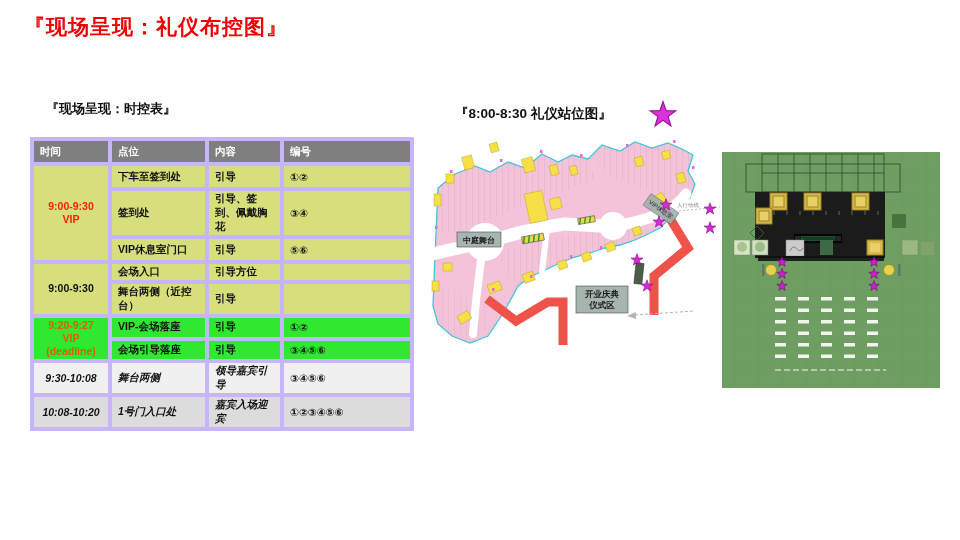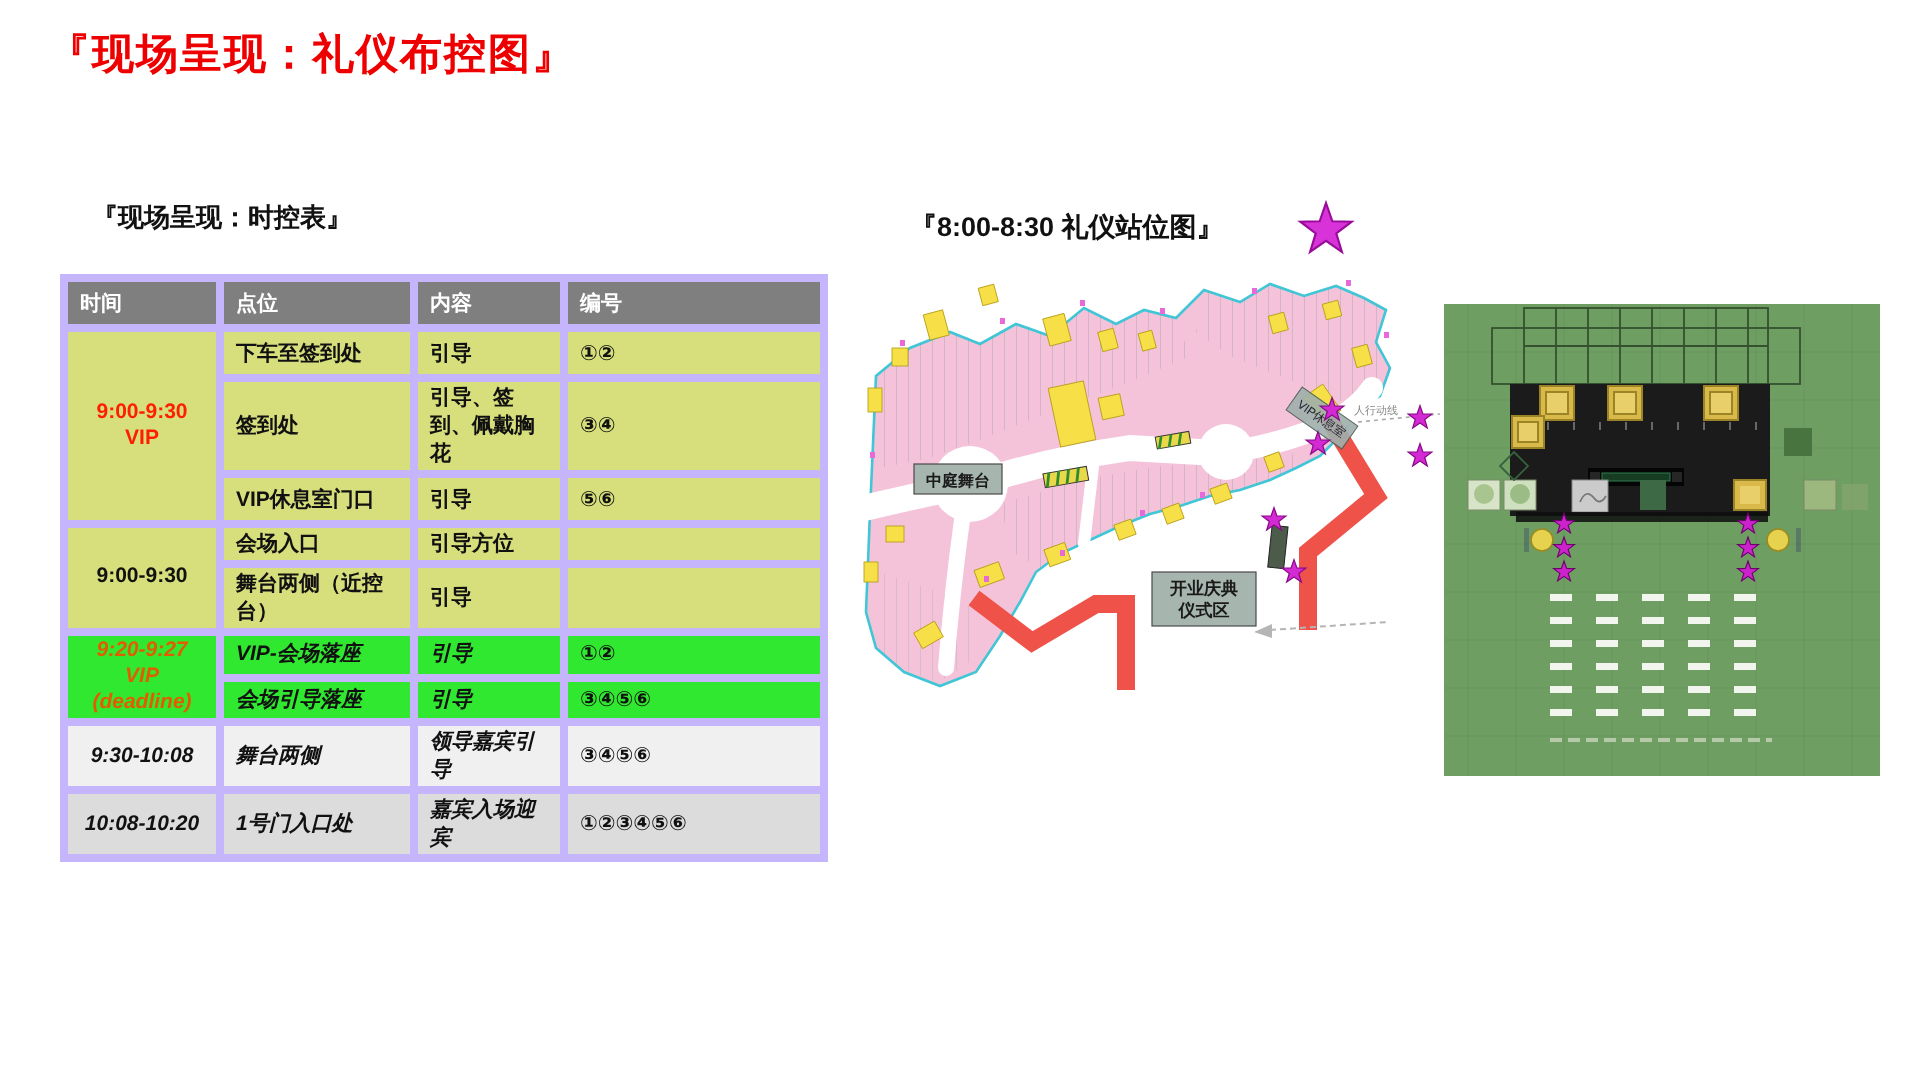--- a/index.html
+++ b/index.html
@@ -13,21 +13,21 @@
   .map-title.right{left:721px;top:105px;}
   .title-star{position:absolute;left:648px;top:99px;}
 
   table.timetable{position:absolute;left:30px;top:137px;width:380px;border-collapse:collapse;
                   table-layout:fixed;font-size:10.5px;font-weight:bold;color:#111;}
   table.timetable th,table.timetable td{border:4px solid #c4b5fd;padding:1px 6px;overflow:hidden;}
   table.timetable th{background:#7f7f7f;color:#ffffff;text-align:left;height:19px;font-size:10.5px;}
   td.c-time{text-align:center;padding:1px 2px;margin-top:26px;}
   td.c-time span{display:block;line-height:1.25;}
   tr.olive td{background:#d7de7c;}
-  tr.green td{background:#30e830;font-style:italic;}
+  tr.green td{background:#30e830;}
   tr.lite td{background:#f0f0f0;}
   tr.gray td{background:#dcdcdc;}
   .t-red{color:#ff1e00;}
   .t-orange{color:#e25d00;}
   tr.h25{height:25px;} tr.h36{height:36px;} tr.h17{height:17px;} tr.h18{height:18px;}
   tr.h20{height:20px;} tr.h23{height:23px;font-style:italic;}
   .mapL{position:absolute;left:430px;top:136px;}
   .mapR{position:absolute;left:722px;top:152px;}
 </style>
 </head>

